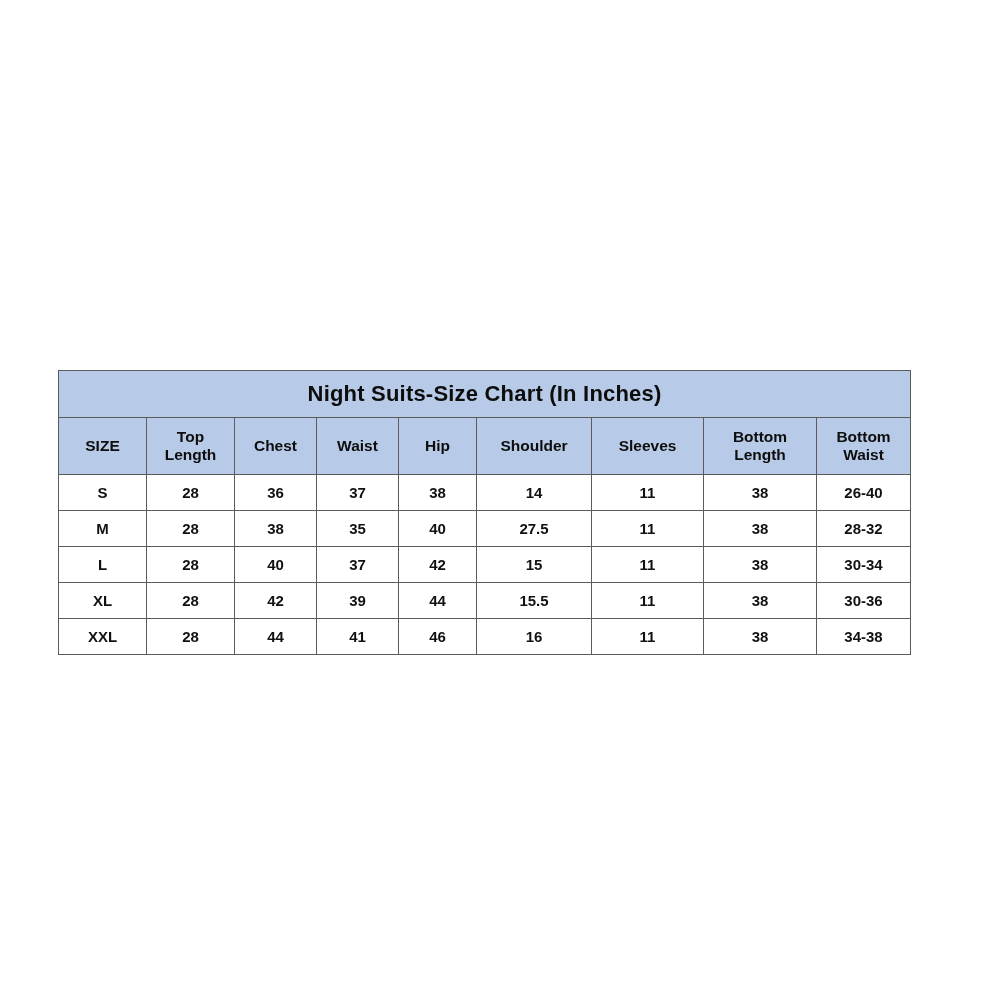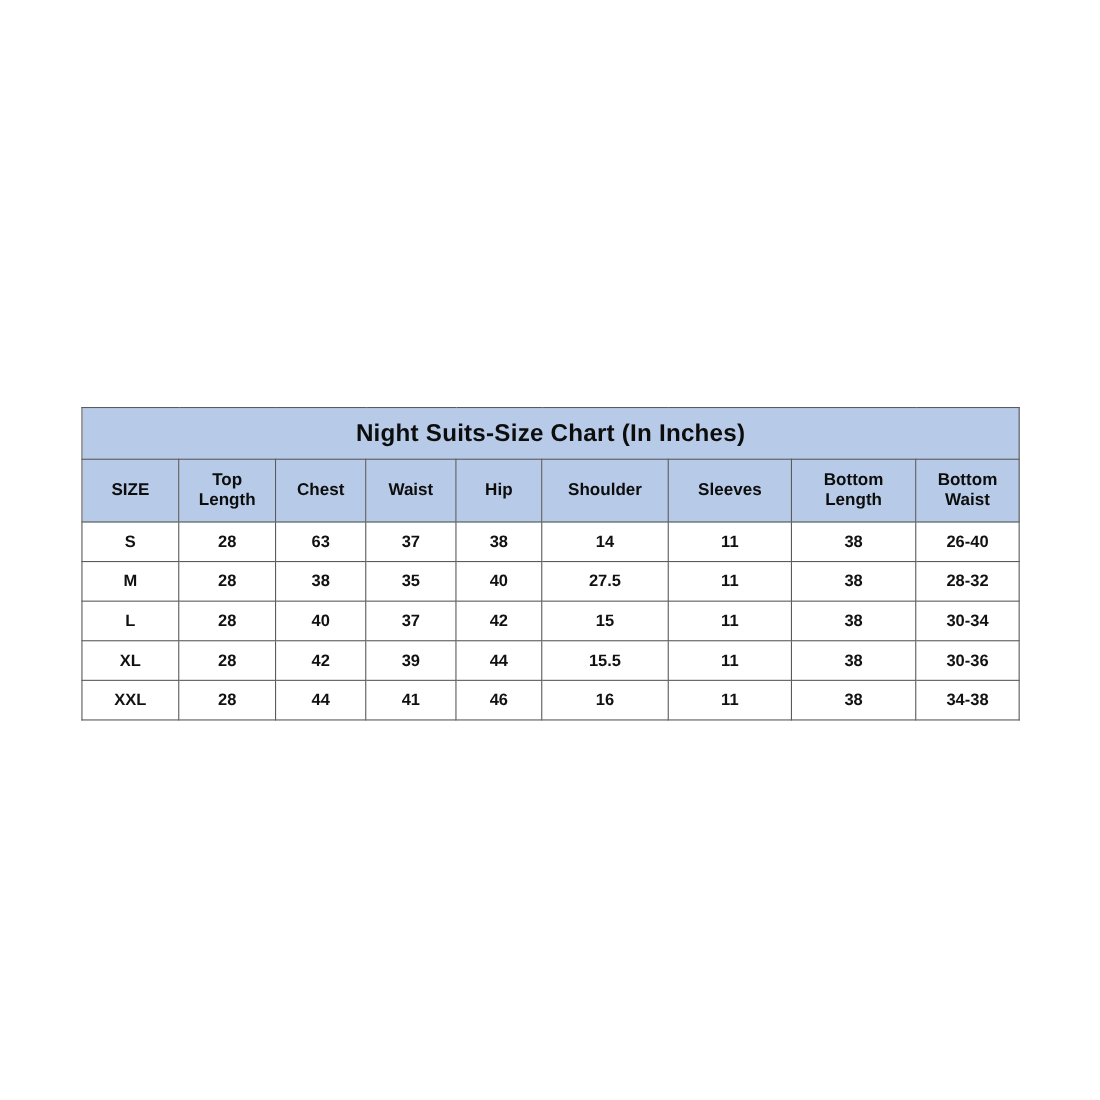--- a/index.html
+++ b/index.html
@@ -9,21 +9,21 @@
   body {
     width: 1000px;
     height: 1000px;
     background: #ffffff;
     font-family: "Liberation Sans", sans-serif;
     position: relative;
     overflow: hidden;
   }
   #chart-wrap {
     position: absolute;
-    left: 74px;
+    left: 58px;
     top: 370px;
     width: 852px;
   }
   table.size-chart {
     border-collapse: collapse;
     width: 100%;
     table-layout: fixed;
     background: #ffffff;
   }
   table.size-chart td,
@@ -119,21 +119,21 @@
         </th>
         <th>
           <span>Bottom</span><br>
           <span>Waist</span>
         </th>
       </tr>
 
       <tr class="data-row">
         <td class="size-cell">S</td>
         <td>28</td>
-        <td>63</td>
+        <td>36</td>
         <td>37</td>
         <td>38</td>
         <td>14</td>
         <td>11</td>
         <td>38</td>
         <td>26-40</td>
       </tr>
 
       <tr class="data-row">
         <td class="size-cell">M</td>

